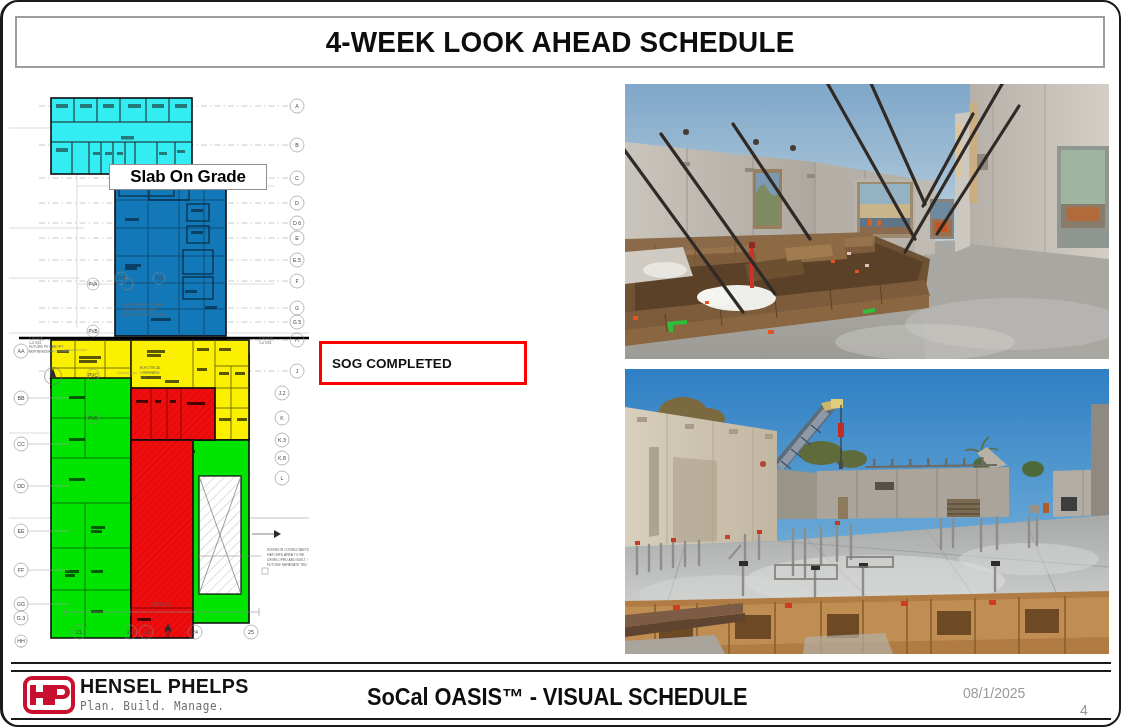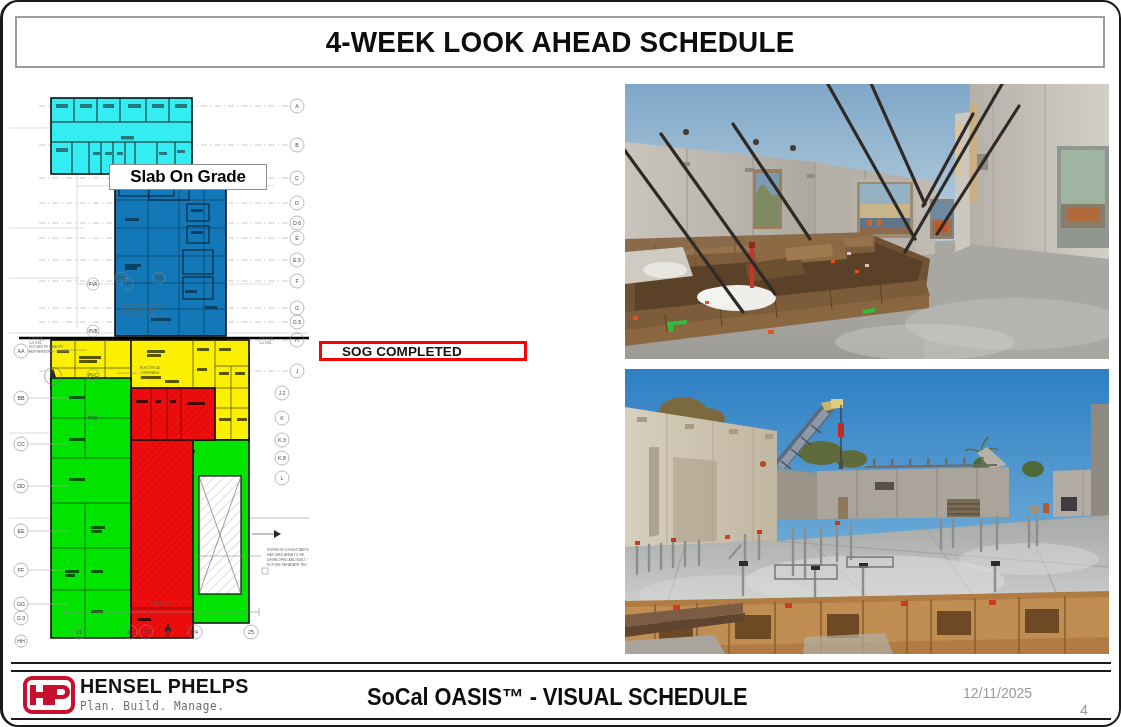--- a/index.html
+++ b/index.html
@@ -61,25 +61,25 @@
   }
   .sog-label span {
     font-size: 17px; font-weight: bold; color: #000;
     letter-spacing: -.2px;
   }
 
   
   .callout {
     position: absolute;
     left: 316px; top: 339px;
-    width: 208px; height: 20px;
+    width: 208px; height: 44px;
     border: 3px solid #ff0000;
     background: #ffffff;
     display: flex; align-items: center;
-    padding-left: 20px;
+    padding-left: 10px;
     z-index: 60;
   }
   .callout span {
     font-size: 13.5px; font-weight: bold; color: #111;
     letter-spacing: .1px;
   }
 
   
   .photo {
     position: absolute;
@@ -916,17 +916,17 @@
           <path d="M30,9 L35,9 a3,3 0 0 1 0,6 L30,15 Z" fill="#ffffff"></path>
         </svg>
       </div>
       <div class="logo-words">
         <div class="logo-name">HENSEL PHELPS</div>
         <div class="logo-tag">Plan. Build. Manage.</div>
       </div>
     </div>
 
     <div class="footer-title">SoCal OASIS™ - VISUAL SCHEDULE</div>
-    <div class="footer-date">12/11/2025</div>
+    <div class="footer-date">08/1/2025</div>
     <div class="footer-page">4</div>
   </div>
 
 </div>
 
 </body></html>

